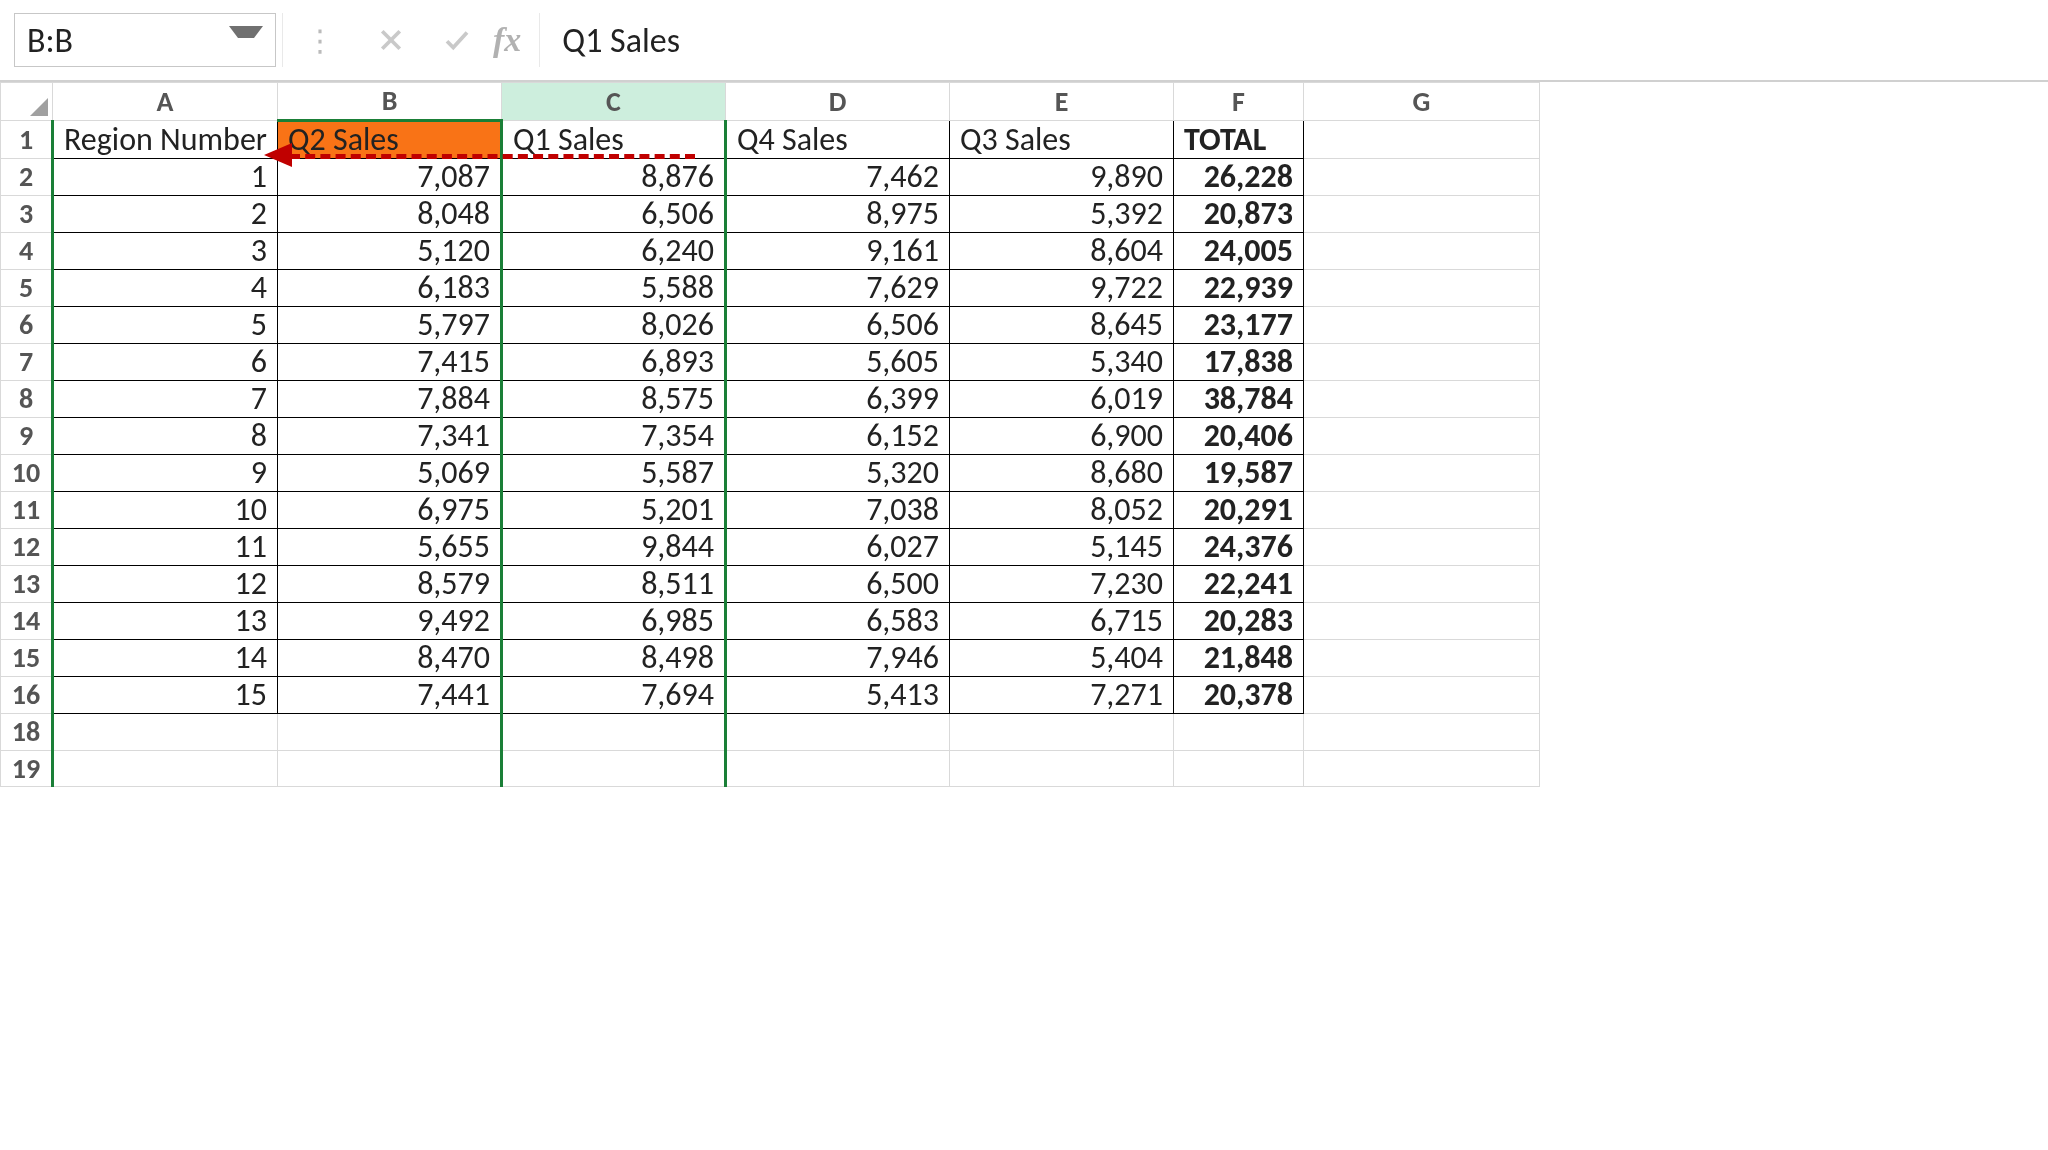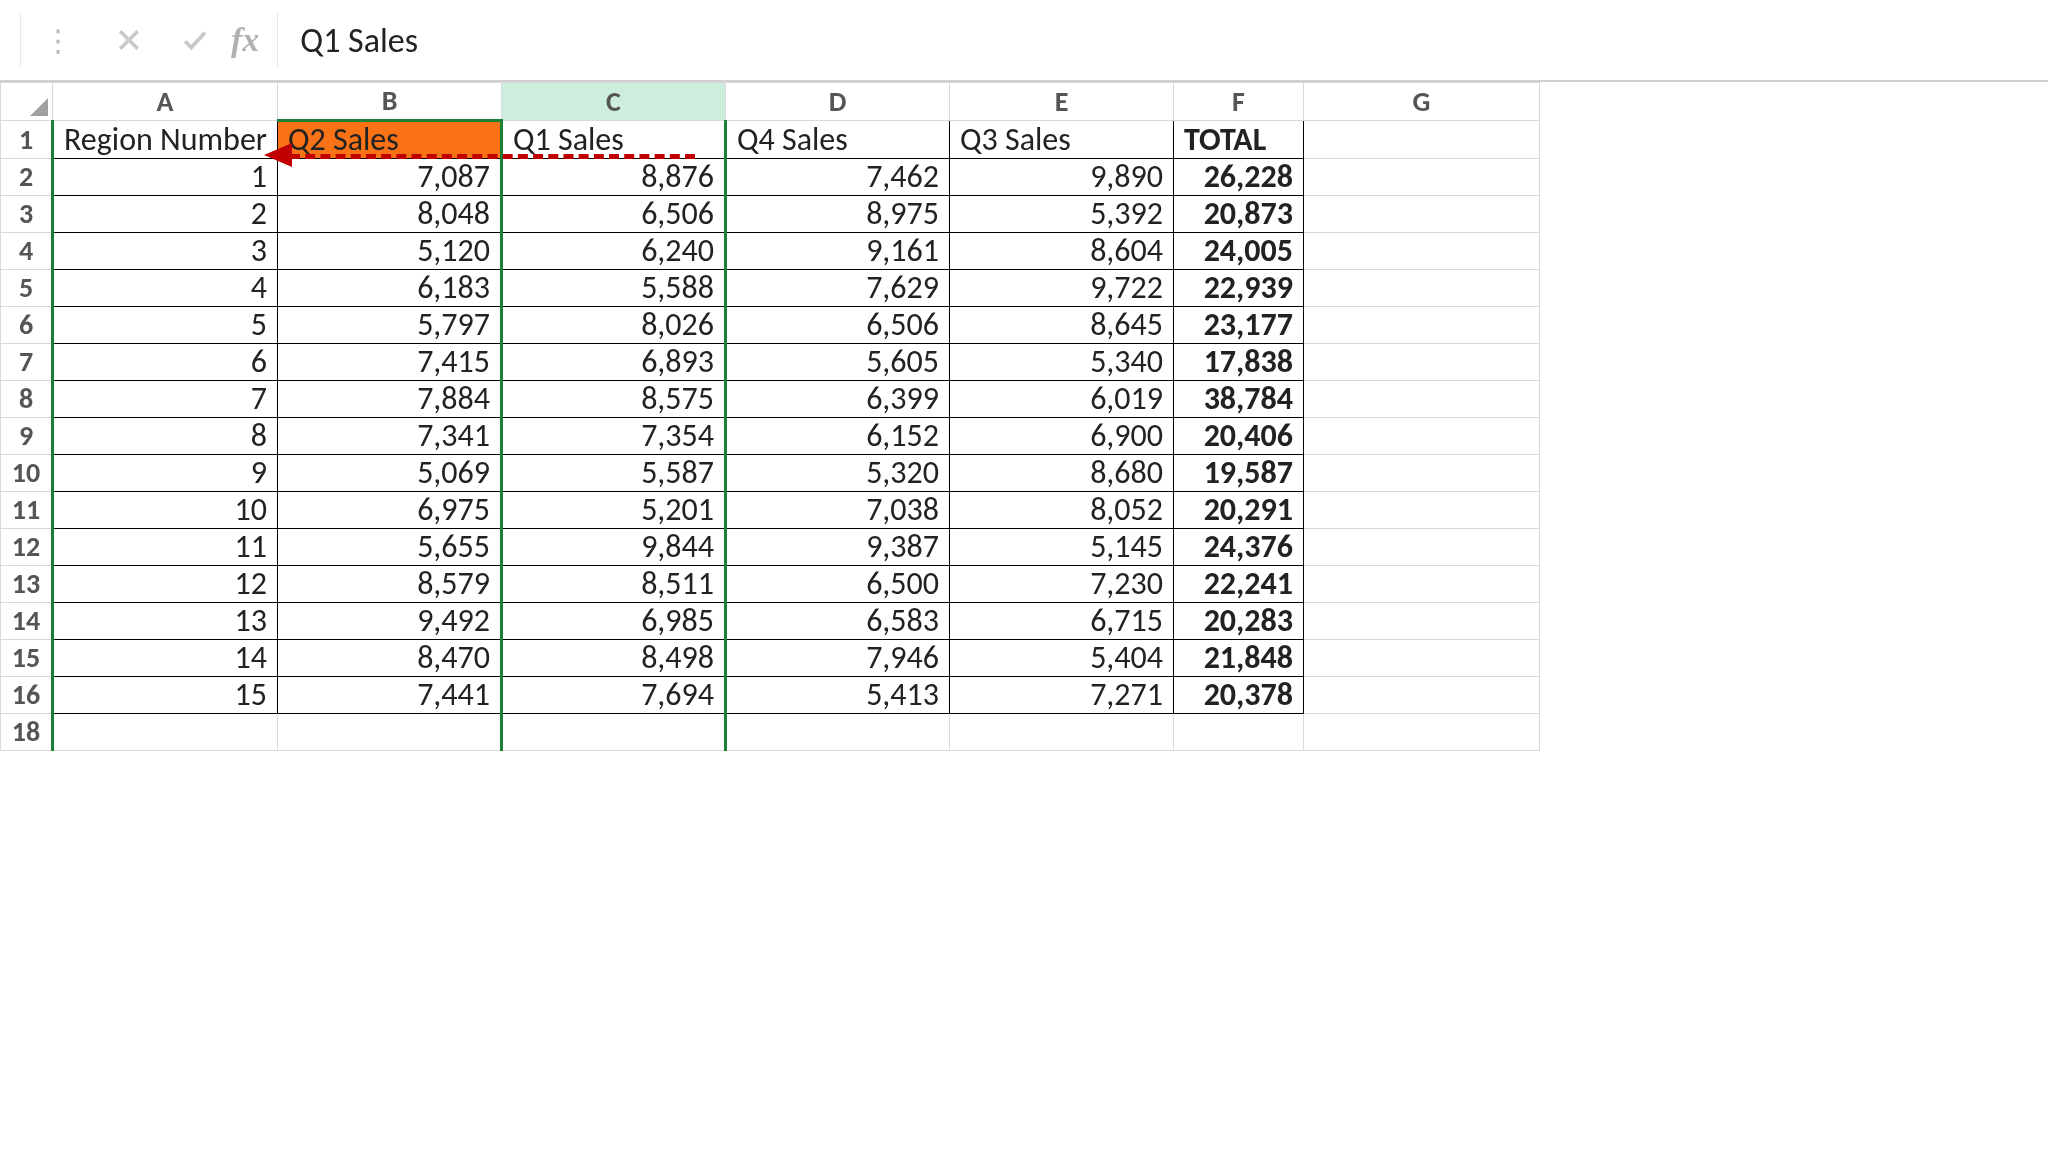--- a/index.html
+++ b/index.html
@@ -205,20 +205,24 @@
   .blank {
     border: 1px solid #d9d9d9;
   }
 
   .tbl-outline-bottom { border-bottom: 2px solid #000 !important; }
 </style>
 </head>
 <body>
 
 <div class="formula-bar">
+  <div class="name-box-wrap">
+    <span class="name-box-text">B:B</span>
+    <span class="drop-caret"></span>
+  </div>
 
   <div class="fb-buttons">
     <div class="fb-btn fb-grip">⋮</div>
     <div class="fb-btn fb-x">
       <svg viewBox="0 0 24 24" fill="none" stroke="#888" stroke-width="3">
         <line x1="5" y1="5" x2="19" y2="19"></line>
           <line x1="19" y1="5" x2="5" y2="19"></line>
       </svg>
     </div>
     <div class="fb-btn fb-check">
@@ -367,21 +371,21 @@
           <td class="data-cell">7,038</td>
           <td class="data-cell">8,052</td>
           <td class="data-cell bold">20,291</td>
           <td class="blank"></td>
         </tr>
         <tr>
           <th class="rownum">12</th>
           <td class="data-cell right sel-border-left">11</td>
           <td class="data-cell sel-border-right">5,655</td>
           <td class="data-cell sel-col sel-border-right">9,844</td>
-          <td class="data-cell">9,387</td>
+          <td class="data-cell">6,027</td>
           <td class="data-cell">5,145</td>
           <td class="data-cell bold">24,376</td>
           <td class="blank"></td>
         </tr>
         <tr>
           <th class="rownum">13</th>
           <td class="data-cell right sel-border-left">12</td>
           <td class="data-cell sel-border-right">8,579</td>
           <td class="data-cell sel-col sel-border-right">8,511</td>
           <td class="data-cell">6,500</td>
@@ -426,20 +430,30 @@
   <tr>
     <th class="rownum">18</th>
     <td class="blank sel-border-left"></td>
     <td class="blank sel-border-right"></td>
     <td class="blank sel-col sel-border-right"></td>
     <td class="blank"></td>
     <td class="blank"></td>
     <td class="blank"></td>
     <td class="blank"></td>
   </tr>
+  <tr>
+    <th class="rownum" style="height:20px;line-height:20px;overflow:hidden">19</th>
+    <td class="blank sel-border-left"></td>
+    <td class="blank sel-border-right"></td>
+    <td class="blank sel-col sel-border-right"></td>
+    <td class="blank"></td>
+    <td class="blank"></td>
+    <td class="blank"></td>
+    <td class="blank"></td>
+  </tr>
 </tbody>
     </table>
 
 <div class="arrow-overlay" style="left:0;top:0;width:100%;height:100%;">
   <div class="arrow-line" style="left:290px; top:72px; width:405px;"></div>
   <div class="arrow-head" style="left:264px; top:61px;"></div>
 </div>
 </div>
 
 </body></html>

